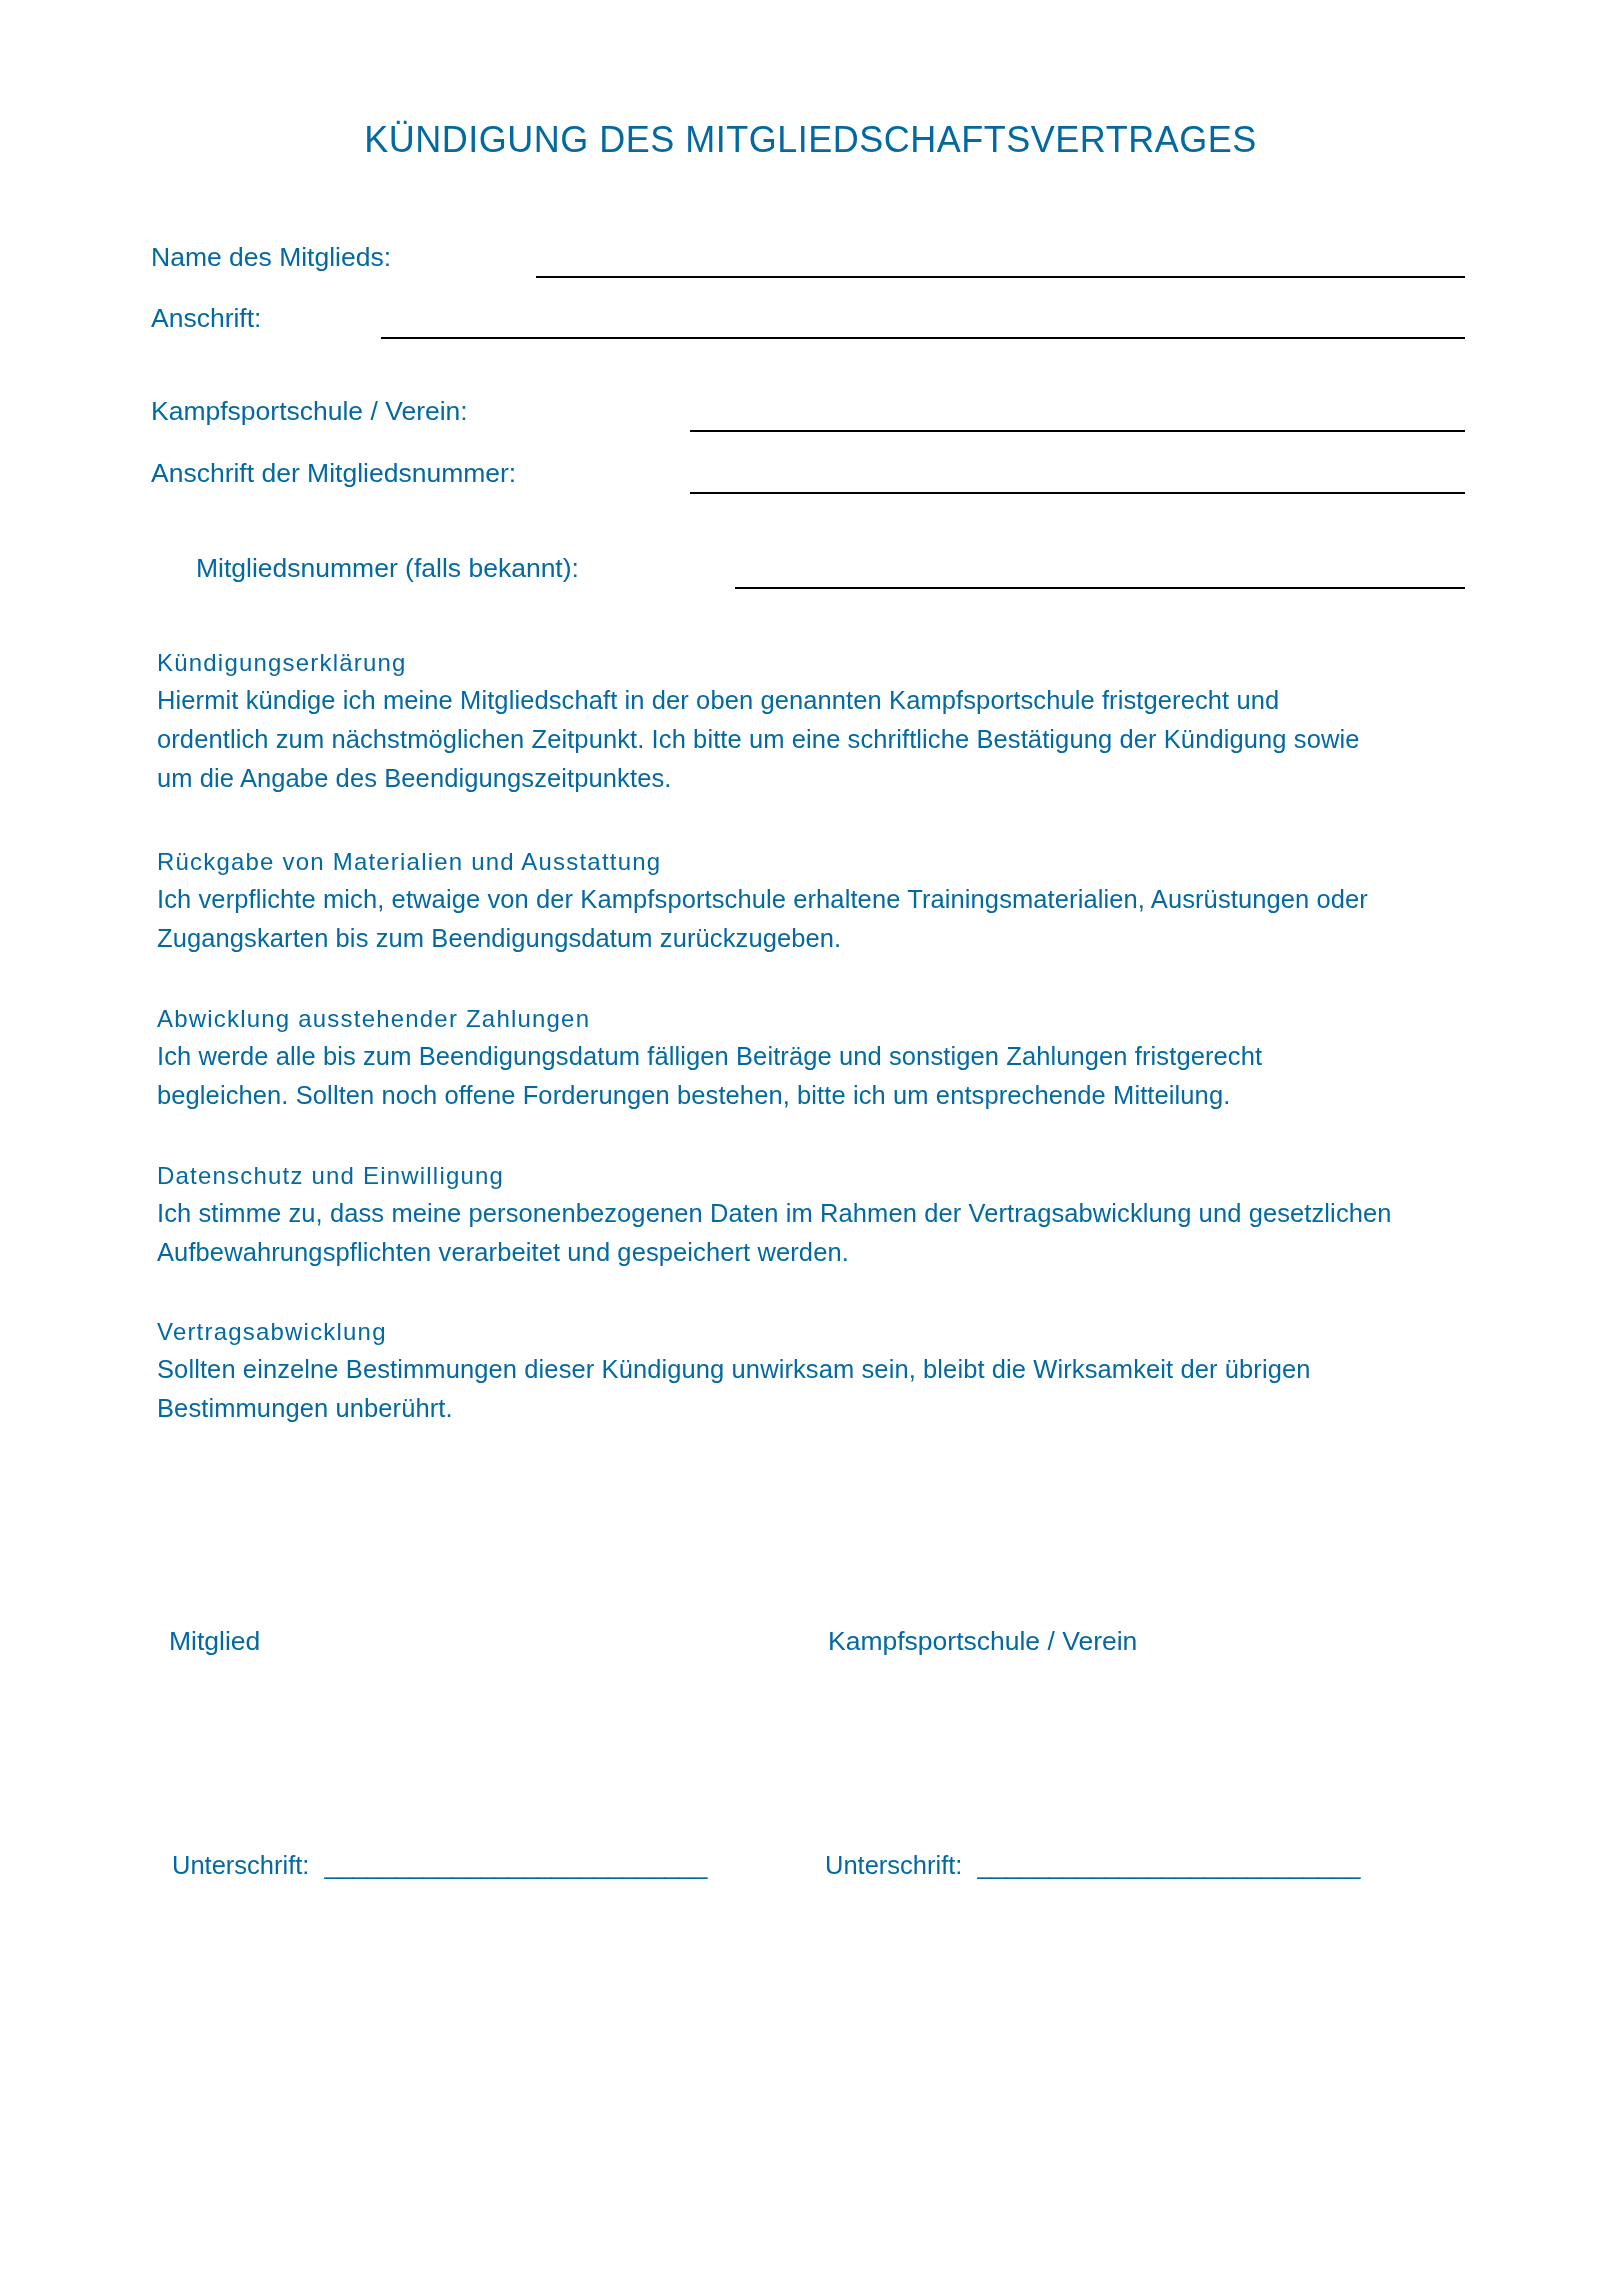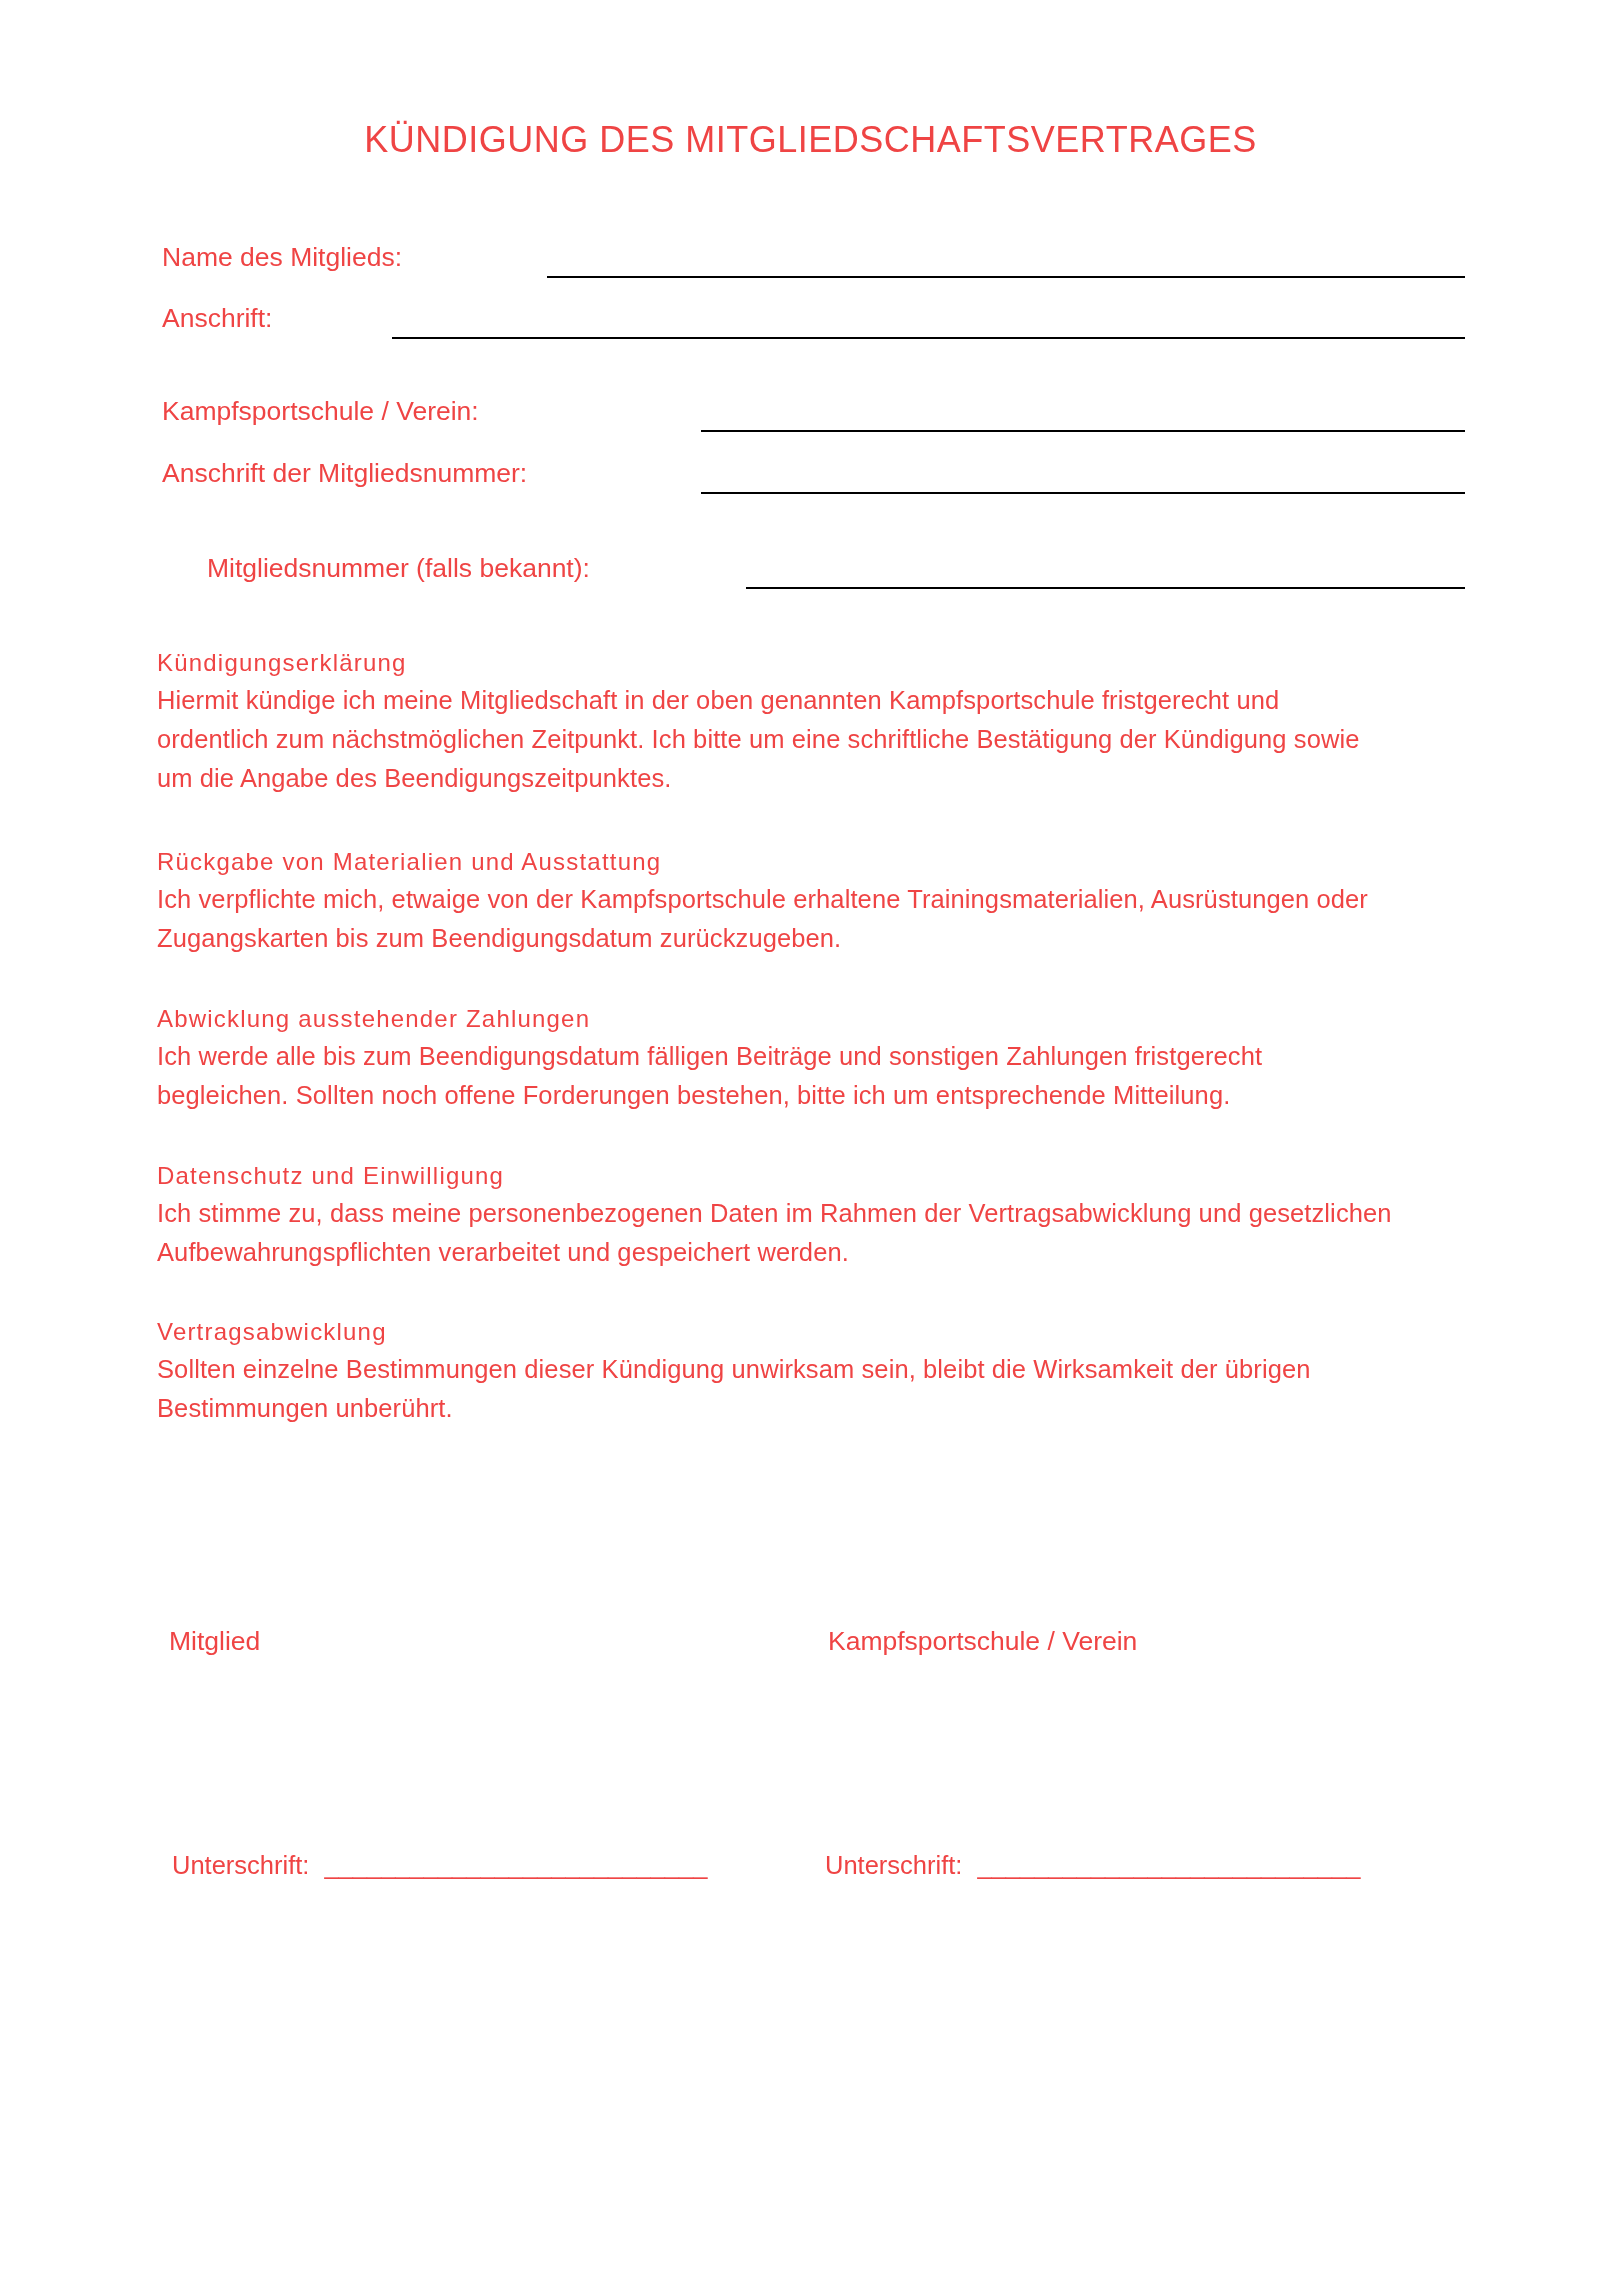--- a/index.html
+++ b/index.html
@@ -2,40 +2,40 @@
 <html><head>
 <meta charset="utf-8">
 <style>
   html, body { margin: 0; padding: 0; background: #ffffff; }
   .page {
     position: relative;
     width: 1621px;
     height: 2293px;
     margin: 0 auto;
     background: #ffffff;
-    color: #ef4444;
+    color: #0369a1;
     font-family: "Liberation Sans", "DejaVu Sans", sans-serif;
     overflow: hidden;
   }
   .doc-title {
     position: absolute;
     top: 116px;
     left: 0;
     right: 0;
     margin: 0;
     text-align: center;
     font-size: 36px;
     font-weight: normal;
     line-height: 47px;
     letter-spacing: 0.5px;
   }
   
   .frow {
     position: absolute;
-    left: 162px;
+    left: 151px;
     right: 156px;
     height: 37px;
   }
   .frow .flabel {
     position: absolute;
     left: 0;
     top: 0;
     font-size: 26.5px;
     line-height: 33px;
     white-space: nowrap;

